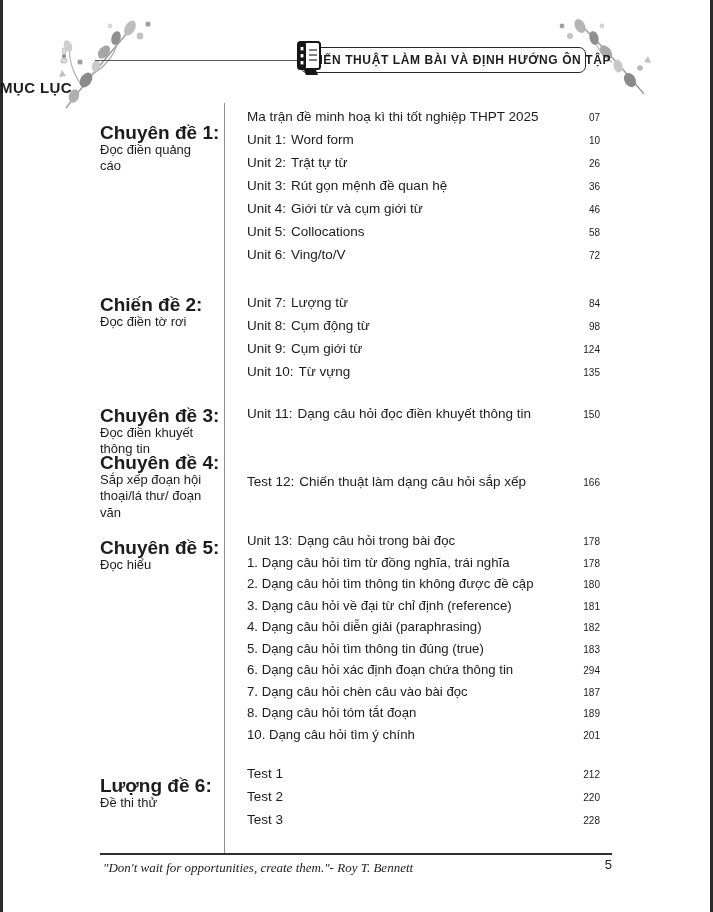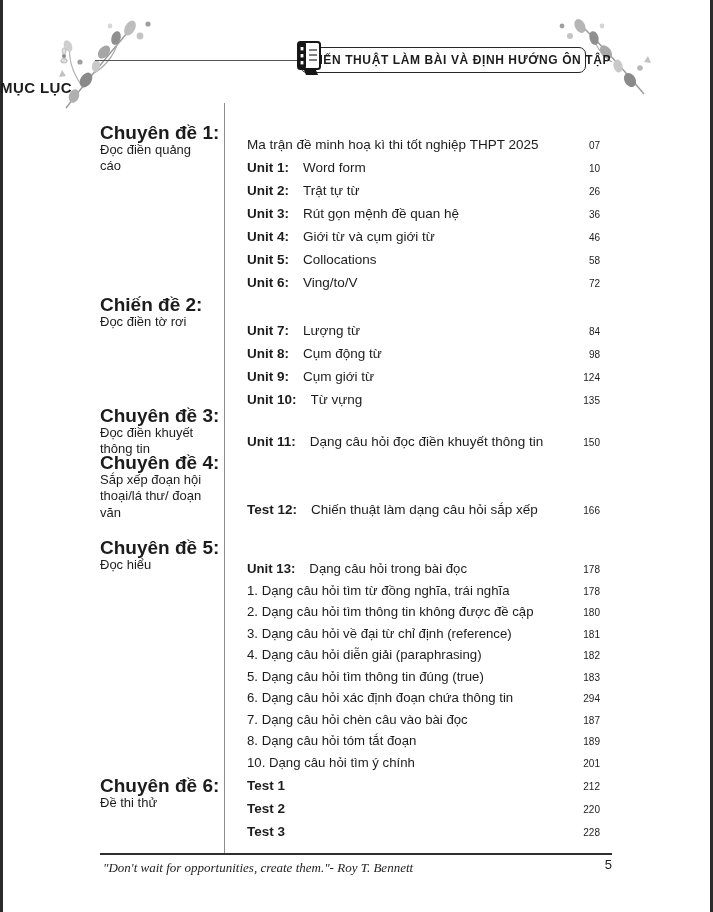--- a/index.html
+++ b/index.html
@@ -39,23 +39,23 @@
   .sec.s2{margin-top:25px;}
   .sec.s3{margin-top:19px;}
   .sec.s4{margin-top:45px;}
   .sec.s5{margin-top:37px;}
   .sec.s6{margin-top:17px;}
   .row{
     display:flex;align-items:baseline;height:23px;line-height:23px;
     font-size:13.5px;
   }
   .sec.s5 .row{height:21.5px;line-height:21.5px;font-size:13.2px;}
-  .pfx{font-weight:700;margin-right:14px;white-space:nowrap;text-align:right;}
+  .pfx{font-weight:400;margin-right:5px;white-space:nowrap;text-align:right;}
   .pfx:empty{display:none;margin:0;}
-  .txt{flex:1;white-space:nowrap;overflow:hidden;margin-top:28px;}
+  .txt{flex:1;white-space:nowrap;overflow:hidden;}
   .pg{width:34px;text-align:right;font-size:10px;}
 
   .side-label{position:absolute;left:100px;width:142px;font-size:13px;line-height:16.5px;}
   .side-label .sl-title{font-weight:700;font-size:19px;}
   .sl1{top:125px;} .sl2{top:297px;} .sl3{top:408px;}
   .sl4{top:455px;} .sl5{top:540px;} .sl6{top:778px;}
 
   .footer-rule{position:absolute;left:100px;top:853px;width:512px;height:1.5px;background:#2f2f2f;}
   .footer-quote{
     position:absolute;left:103px;top:860px;
@@ -149,21 +149,21 @@
     <div class="sl-title">Chuyên đề 4:</div>
     <div>Sắp xếp đoạn hội</div>
     <div>thoại/lá thư/ đoạn</div>
     <div>văn</div>
   </div>
   <div class="side-label sl5">
     <div class="sl-title">Chuyên đề 5:</div>
     <div>Đọc hiểu</div>
   </div>
   <div class="side-label sl6">
-    <div class="sl-title">Chuyên đề 6:</div>
+    <div class="sl-title">Lượng đề 6:</div>
     <div>Đề thi thử</div>
   </div>
 
   <div class="toc-right">
 
     <div class="sec s1">
       <div class="row">
 
         <span class="txt">Ma trận đề minh hoạ kì thi tốt nghiệp THPT 2025</span>
         <span class="pg">07</span>

